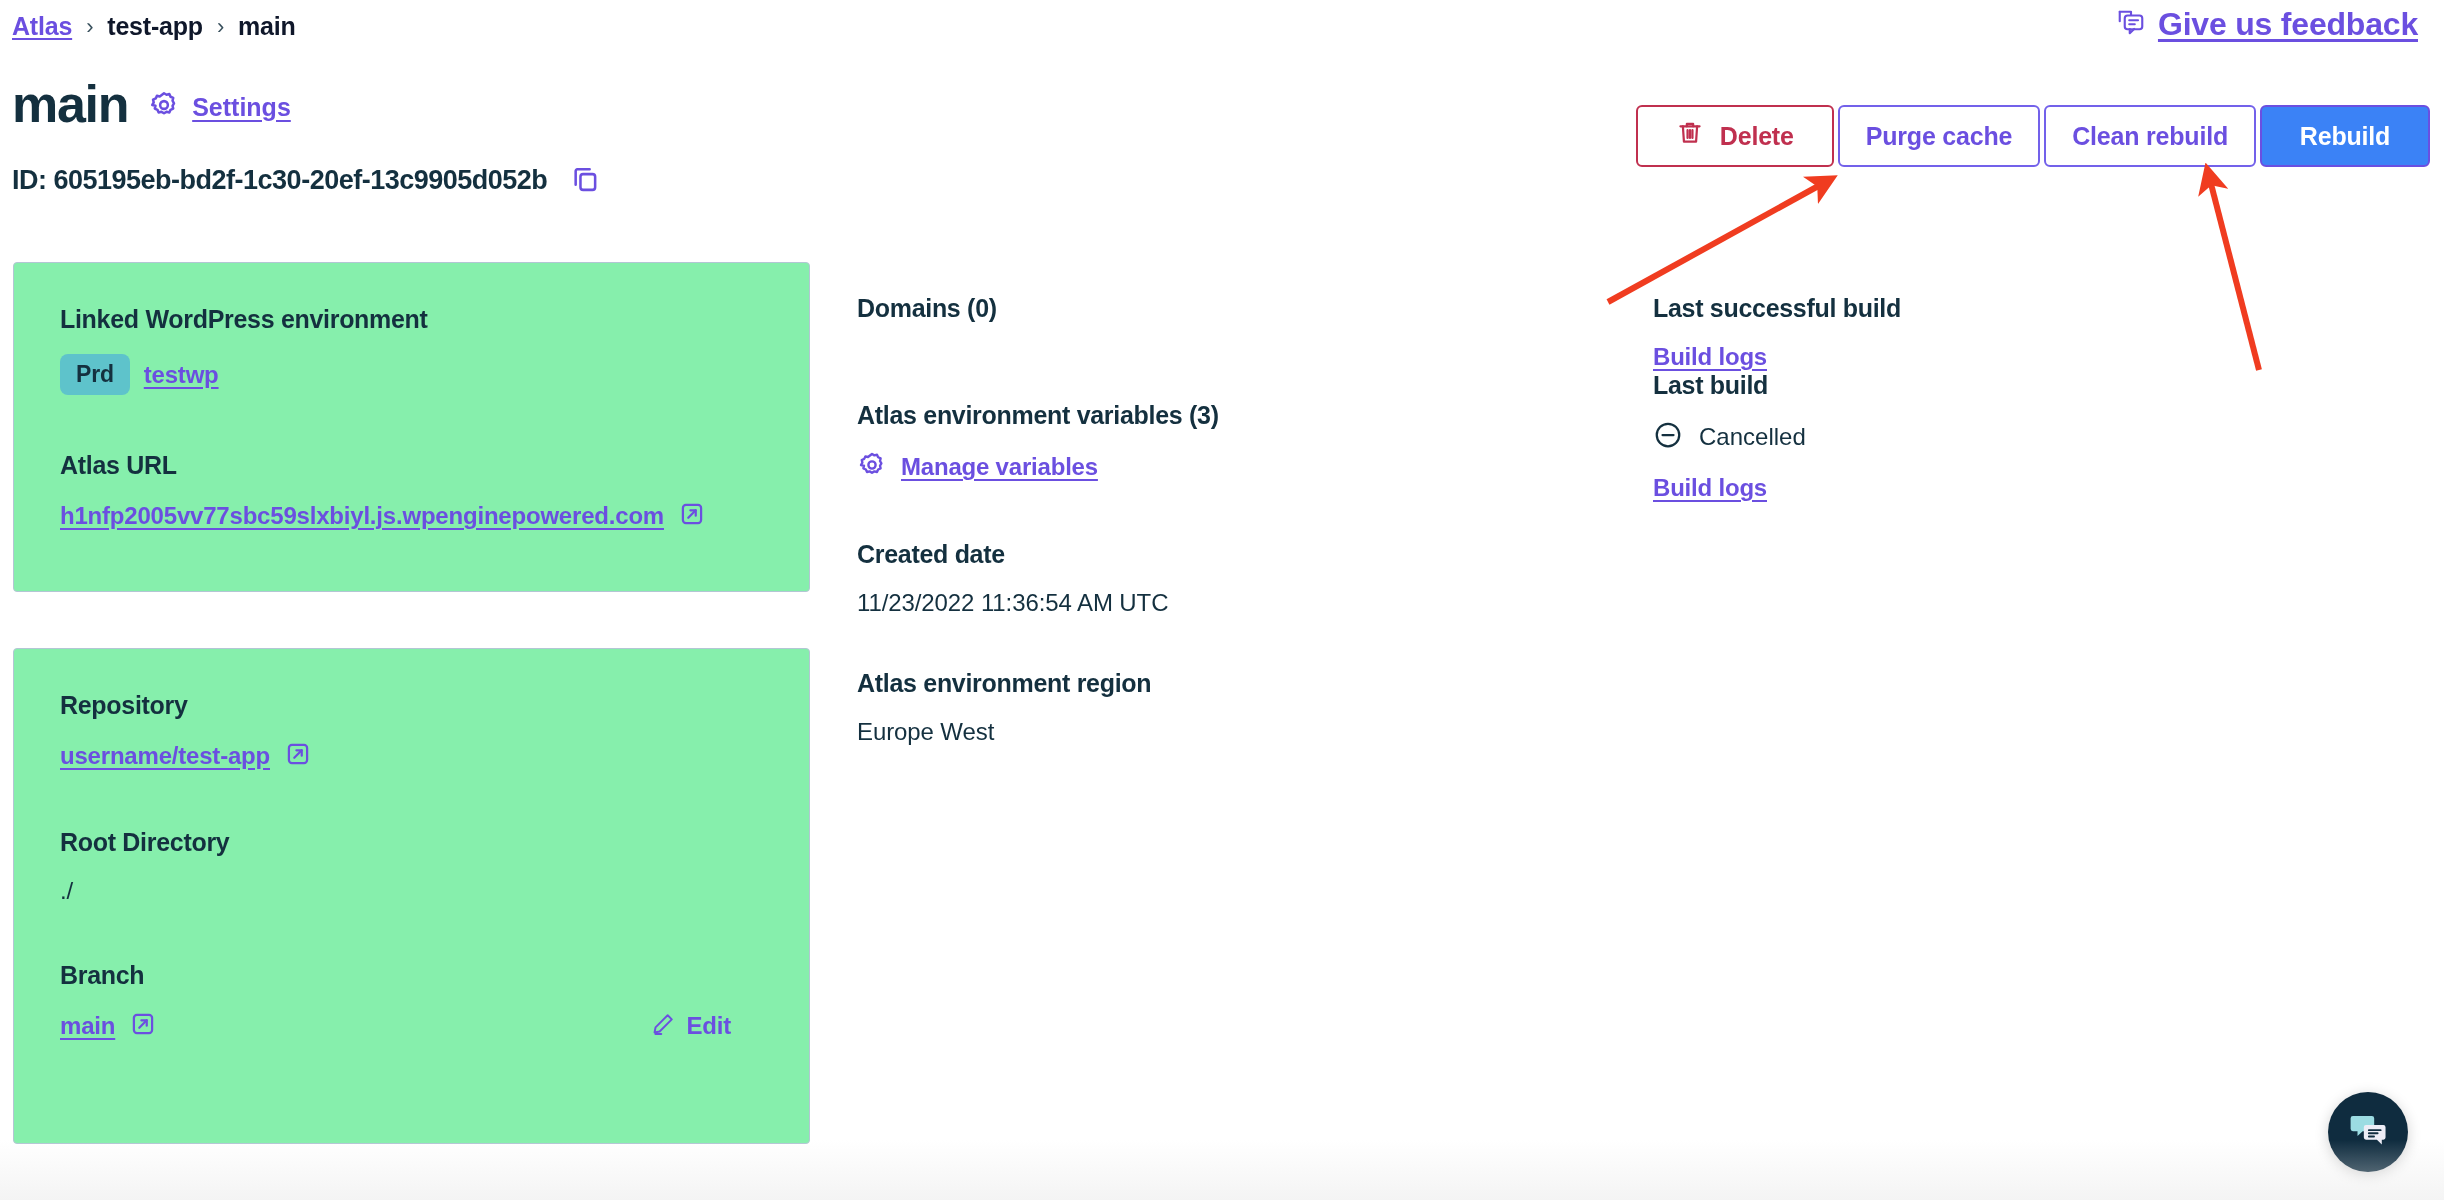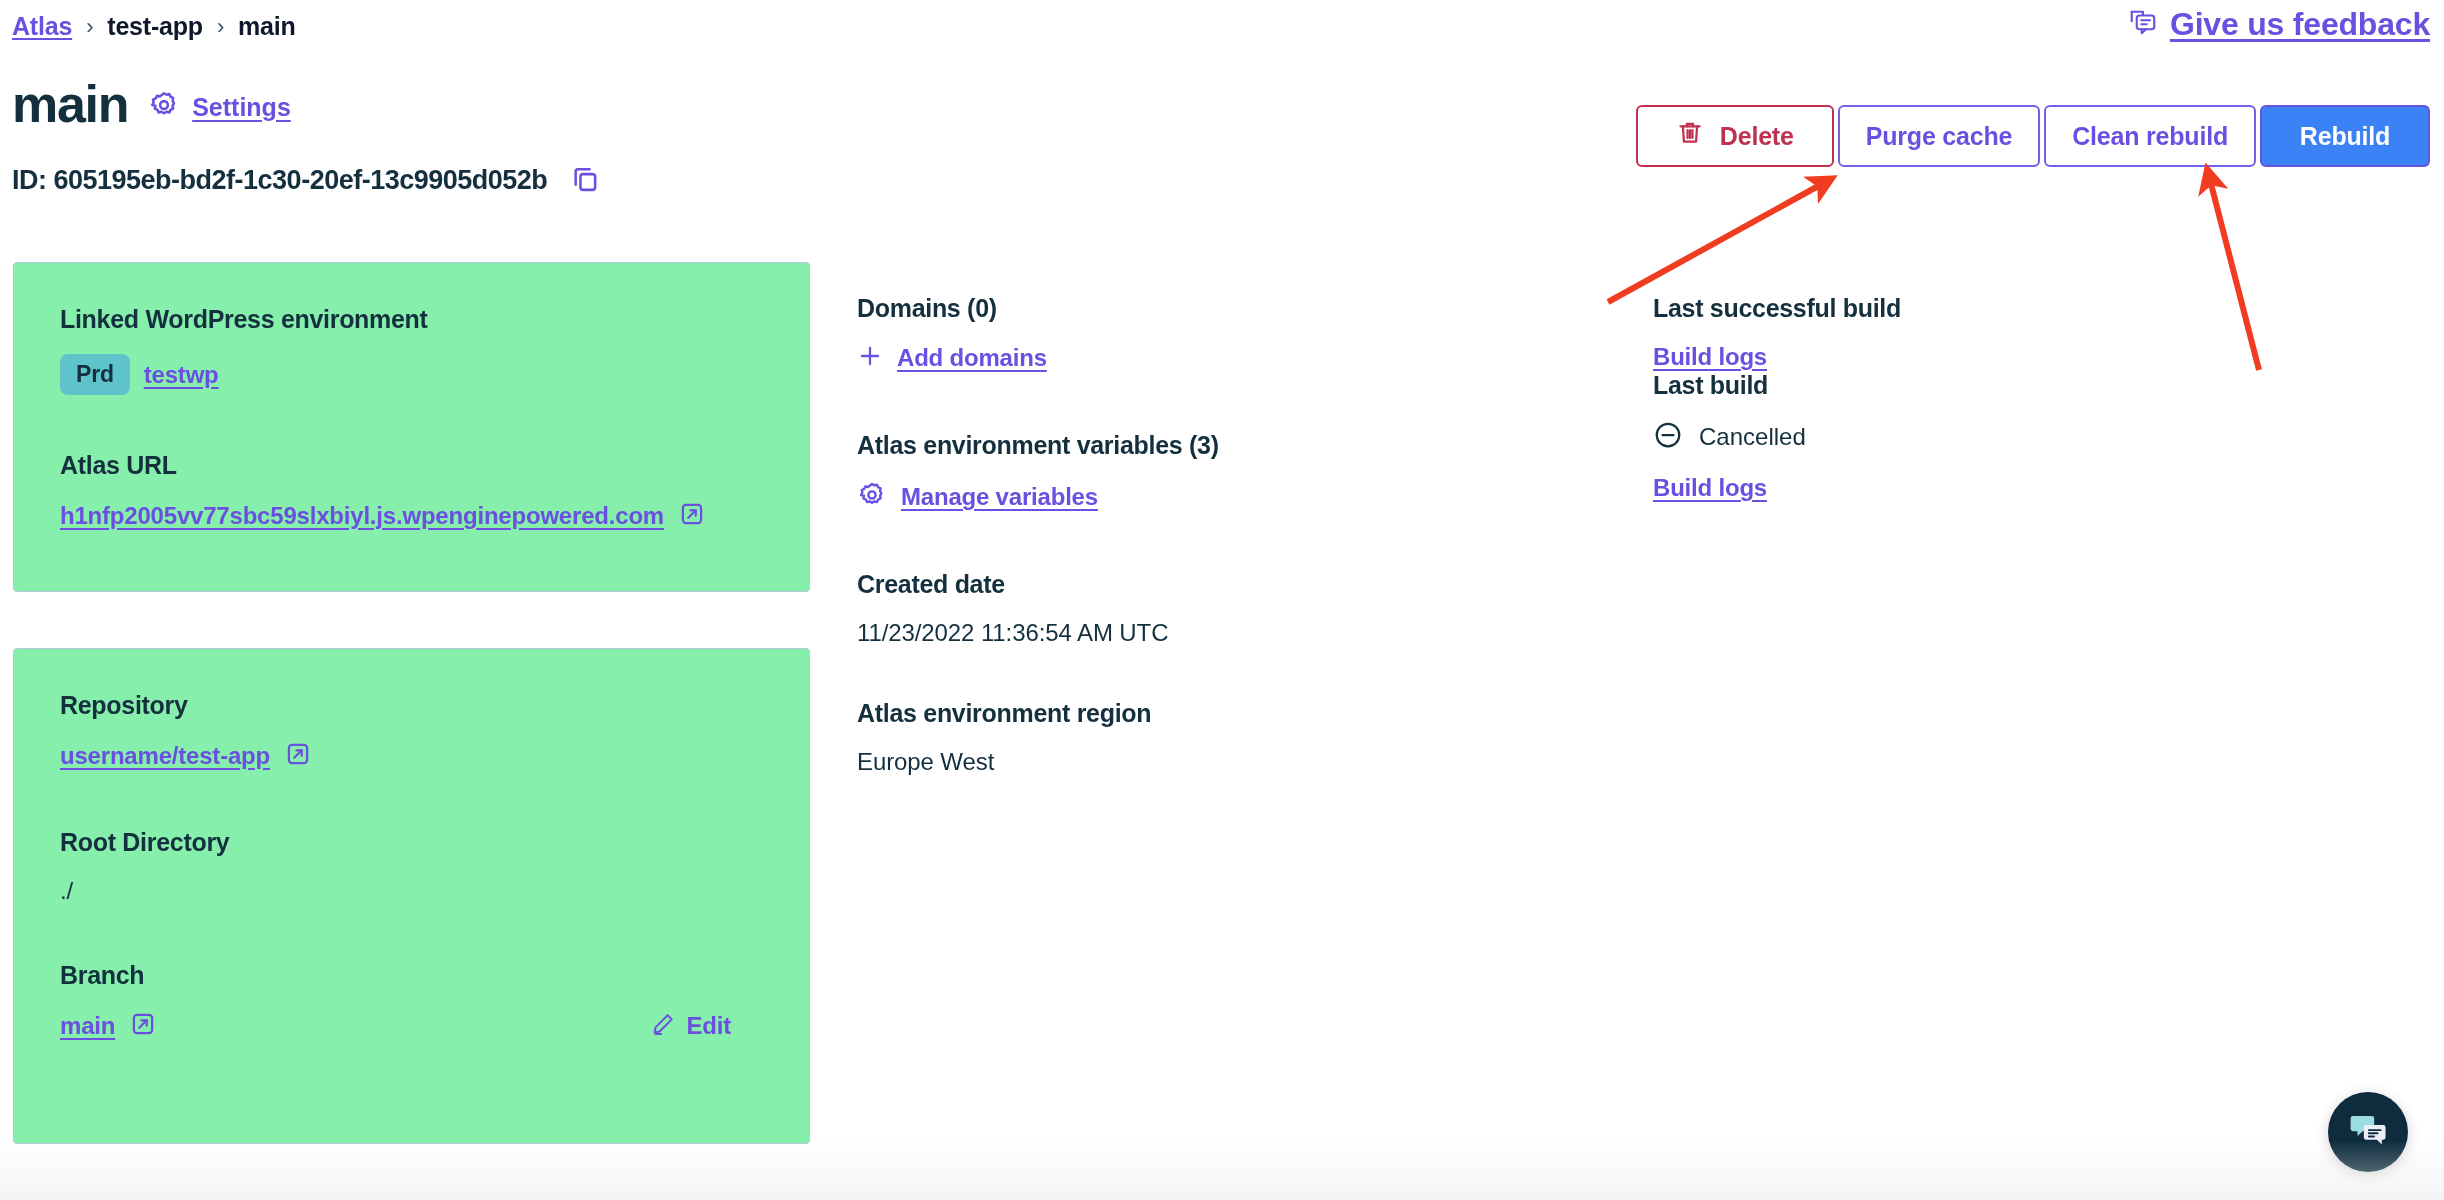--- a/index.html
+++ b/index.html
@@ -19,21 +19,21 @@
 
   .page {
     position: relative;
     width: 2444px;
     height: 1200px;
   }
 
   
   .topbar {
     position: absolute;
-    top: 0; left: 0; right: 0;
+    top: 0; left: 0; right: 12px;
     height: 52px;
   }
   .breadcrumb {
     position: absolute;
     left: 12px;
     top: 12px;
     display: flex;
     align-items: center;
     gap: 14px;
     font-size: 25px;
@@ -467,28 +467,20 @@
           </div>
         </div>
       </div>
     </div>
 
     <div class="col-mid">
 
       <div class="block" style="margin-top:32px;">
         <div class="sec-title">Domains (0)</div>
         <div class="gap-sm"></div>
-        <div class="inline">
-          <span>
-            <svg width="26" height="26" viewBox="0 0 24 24" fill="none" stroke="#6B4FE0" stroke-width="2.1" stroke-linecap="round">
-              <path d="M12 4.6v14.8M4.6 12h14.8"></path>
-            </svg>
-          </span>
-          <span class="link">Add domains</span>
-        </div>
       </div>
 
       <div class="block" style="margin-top:58px;">
         <div class="sec-title">Atlas environment variables (3)</div>
         <div class="gap-sm"></div>
         <div class="inline">
           <span>
             <svg width="30" height="30" viewBox="0 0 24 24" fill="none" stroke="#6B4FE0" stroke-width="1.9" stroke-linecap="round" stroke-linejoin="round">
               <path d="M12 3.2l1.9 1.1 2.1-.5.9 2 2 .9-.5 2.1 1.1 1.9-1.1 1.9.5 2.1-2 .9-.9 2-2.1-.5-1.9 1.1-1.9-1.1-2.1.5-.9-2-2-.9.5-2.1L3.2 12l1.1-1.9-.5-2.1 2-.9.9-2 2.1.5z"></path>
               <circle cx="12" cy="12" r="2.9"></circle>

